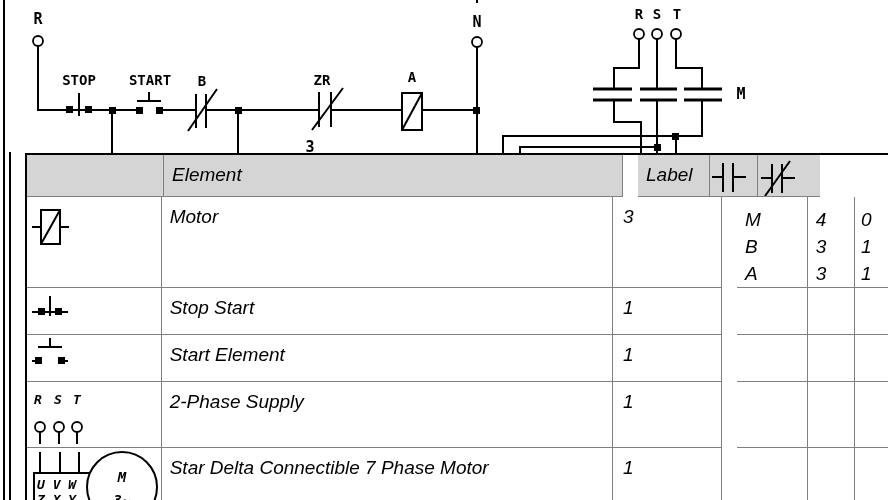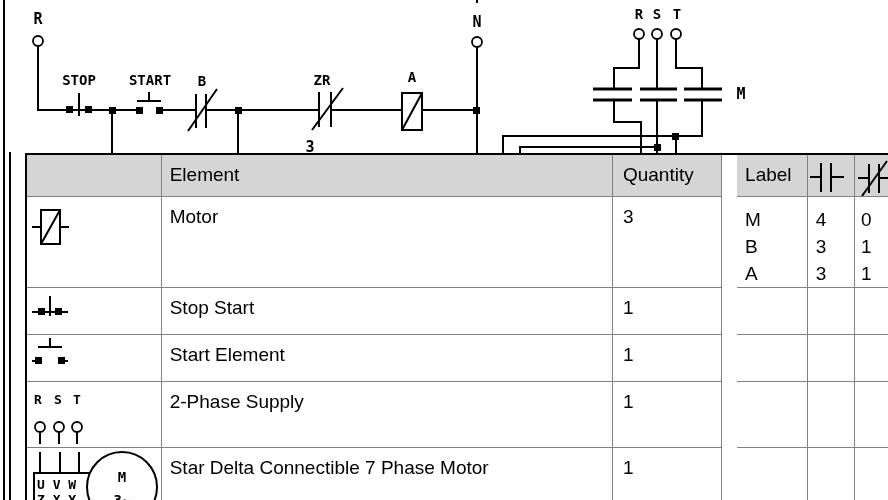--- a/index.html
+++ b/index.html
@@ -10,21 +10,21 @@
   .cktlabel-sm{font-family:"DejaVu Sans Mono",monospace;font-weight:bold;font-size:14px;}
   .symtext{font-family:"DejaVu Sans Mono",monospace;font-weight:bold;font-size:14px;}
   .symtext-sm{font-family:"DejaVu Sans Mono",monospace;font-weight:bold;font-size:13px;}
 
   .vborder{position:absolute;background:#000;}
 
   #parts-table{position:absolute;left:25px;top:153px;width:863px;height:347px;
     border-top:2px solid #000;border-left:2px solid #000;background:#fff;overflow:hidden;}
   .trow{display:flex;width:889px;}
   .cell{box-sizing:border-box;border-right:1px solid #808080;border-bottom:1px solid #808080;
-    overflow:hidden;position:relative;}
+    overflow:hidden;position:relative;font-style:italic;}
   .c1{width:137px;} .c2{width:459px;} .c3{width:111px;} .c4{width:72px;margin-left:15px;} .c5{width:48px;} .c6{width:62px;border-right:none;}
   .hdr .cell{background:#d5d5d5;}
   .hdr{height:42px;}
   .r1{height:91px;} .r2{height:47px;} .r3{height:47px;} .r4{height:66px;} .r5{height:120px;}
   .celltext{font-size:19px;padding:9px 0 0 8px;white-space:nowrap;}
   .qty{padding-left:10px;}
   .stack{font-size:19px;padding:9px 0 0 8px;line-height:27px;}
   .stack6{padding-left:6px;}
 </style>
 </head>
@@ -128,23 +128,20 @@
     </g>
   </svg>
 
   <div id="parts-table">
 
     <div class="trow hdr">
       <div class="cell c1"></div>
       <div class="cell c2">
         <div class="celltext">Element</div>
       </div>
-      <div class="cell c3">
-        <div class="celltext qty">Quantity</div>
-      </div>
       <div class="cell c4">
         <div class="celltext">Label</div>
       </div>
       <div class="cell c5">
         <svg width="46" height="41" viewBox="0 0 46 41">
           <path d="M2,22 L13,22 M13,8 L13,37 M23,8 L23,37 M23,22 L36,22" stroke="#000" stroke-width="2" fill="none"></path>
         </svg>
       </div>
       <div class="cell c6">
         <svg width="60" height="41" viewBox="0 0 60 41">

